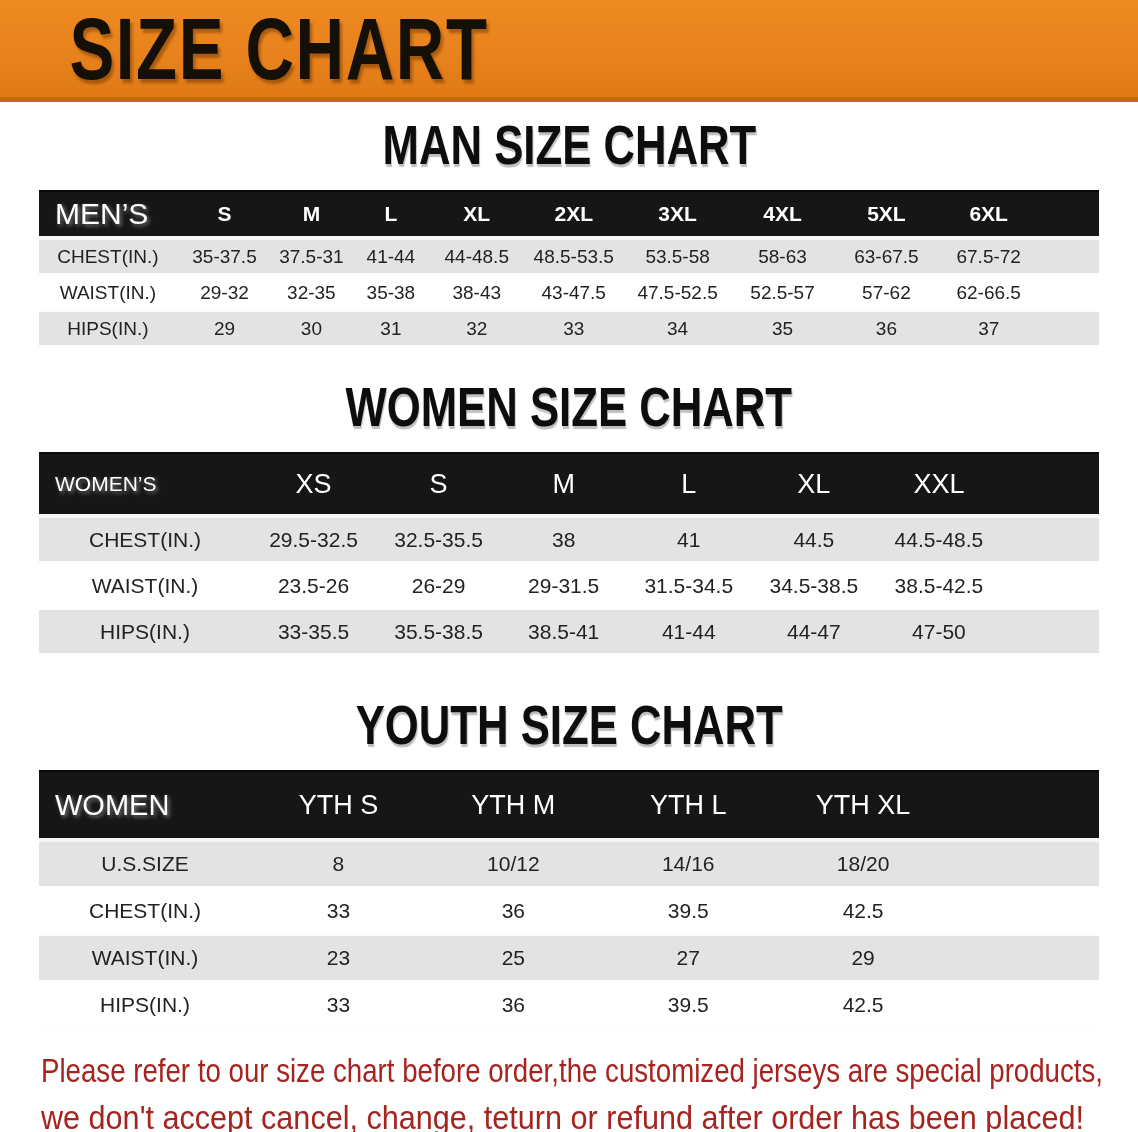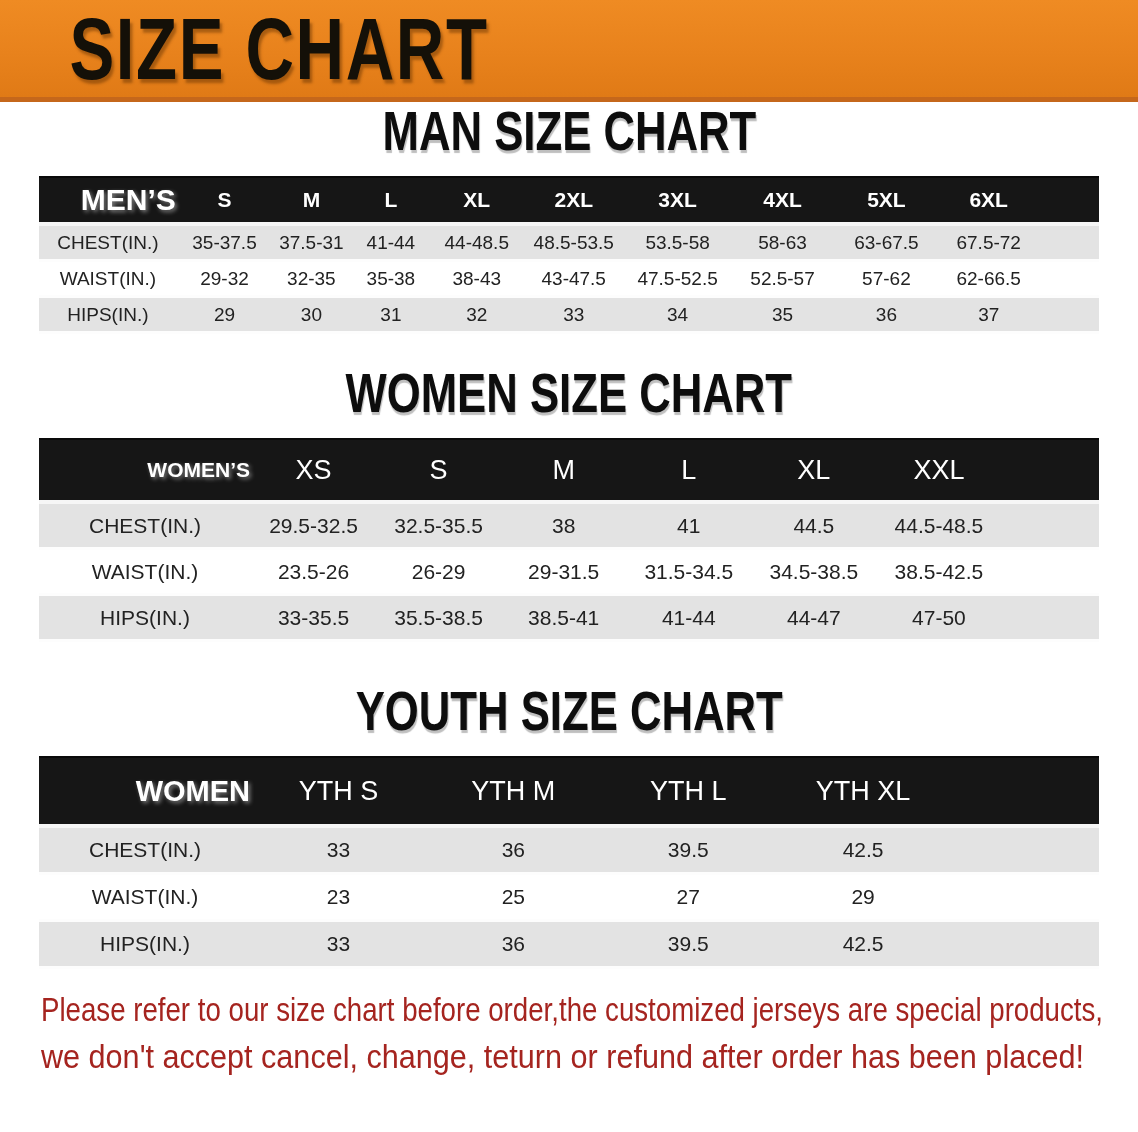--- a/index.html
+++ b/index.html
@@ -30,37 +30,37 @@
   
   .section-title { text-align:center; margin:0; }
   .title-inner {
     display:inline-block;
     font-size:52px; font-weight:bold; line-height:58px;
     color:#0d0d0d;
     transform:scale(0.84,1.08);
     white-space:nowrap;
     text-shadow:1px 2px 1px rgba(0,0,0,0.25);
   }
-  .sec-man   .section-title { }
+  .sec-man   .section-title { margin-top:14px; }
   .sec-women .section-title { margin-top:30px; }
   .sec-youth .section-title { margin-top:40px; }
 
   
   .size-table {
     width:1060px; margin:16px auto 0;
     border-collapse:collapse; table-layout:fixed;
   }
   .size-table thead th {
     background:#161616; color:#ffffff;
     border-top:2px solid #0a0a0a;
     border-bottom:4px solid #f6f6f6;
     vertical-align:middle;
   }
   .cell-grouplabel {
-    text-align:right; padding-left:16px; font-weight:bold;
+    text-align:left; padding-left:16px; font-weight:normal;
     text-shadow:2px 2px 4px rgba(255,255,255,0.45);
   }
   .cell-sizehead { text-align:center; font-weight:normal; }
   .size-table tbody td {
     text-align:center; color:#222222;
     border-bottom:3px solid #fdfdfd;
     vertical-align:middle;
   }
   .size-table tbody tr:nth-child(odd) td { background:#e3e3e3; }
   .size-table tbody tr:nth-child(even) td { background:#ffffff; }
@@ -254,20 +254,28 @@
               <th class="cell-grouplabel">WOMEN</th>
               <th class="cell-sizehead">YTH S</th>
               <th class="cell-sizehead">YTH M</th>
               <th class="cell-sizehead">YTH L</th>
               <th class="cell-sizehead">YTH XL</th>
               <th class="cell-filler"></th>
             </tr>
           </thead>
           <tbody>
             <tr>
+              <td class="cell-rowlabel">U.S.SIZE</td>
+              <td class="cell-value">8</td>
+              <td class="cell-value">10/12</td>
+              <td class="cell-value">14/16</td>
+              <td class="cell-value">18/20</td>
+              <td class="cell-filler"></td>
+            </tr>
+            <tr>
               <td class="cell-rowlabel">CHEST(IN.)</td>
               <td class="cell-value">33</td>
               <td class="cell-value">36</td>
               <td class="cell-value">39.5</td>
               <td class="cell-value">42.5</td>
               <td class="cell-filler"></td>
             </tr>
             <tr>
               <td class="cell-rowlabel">WAIST(IN.)</td>
               <td class="cell-value">23</td>

